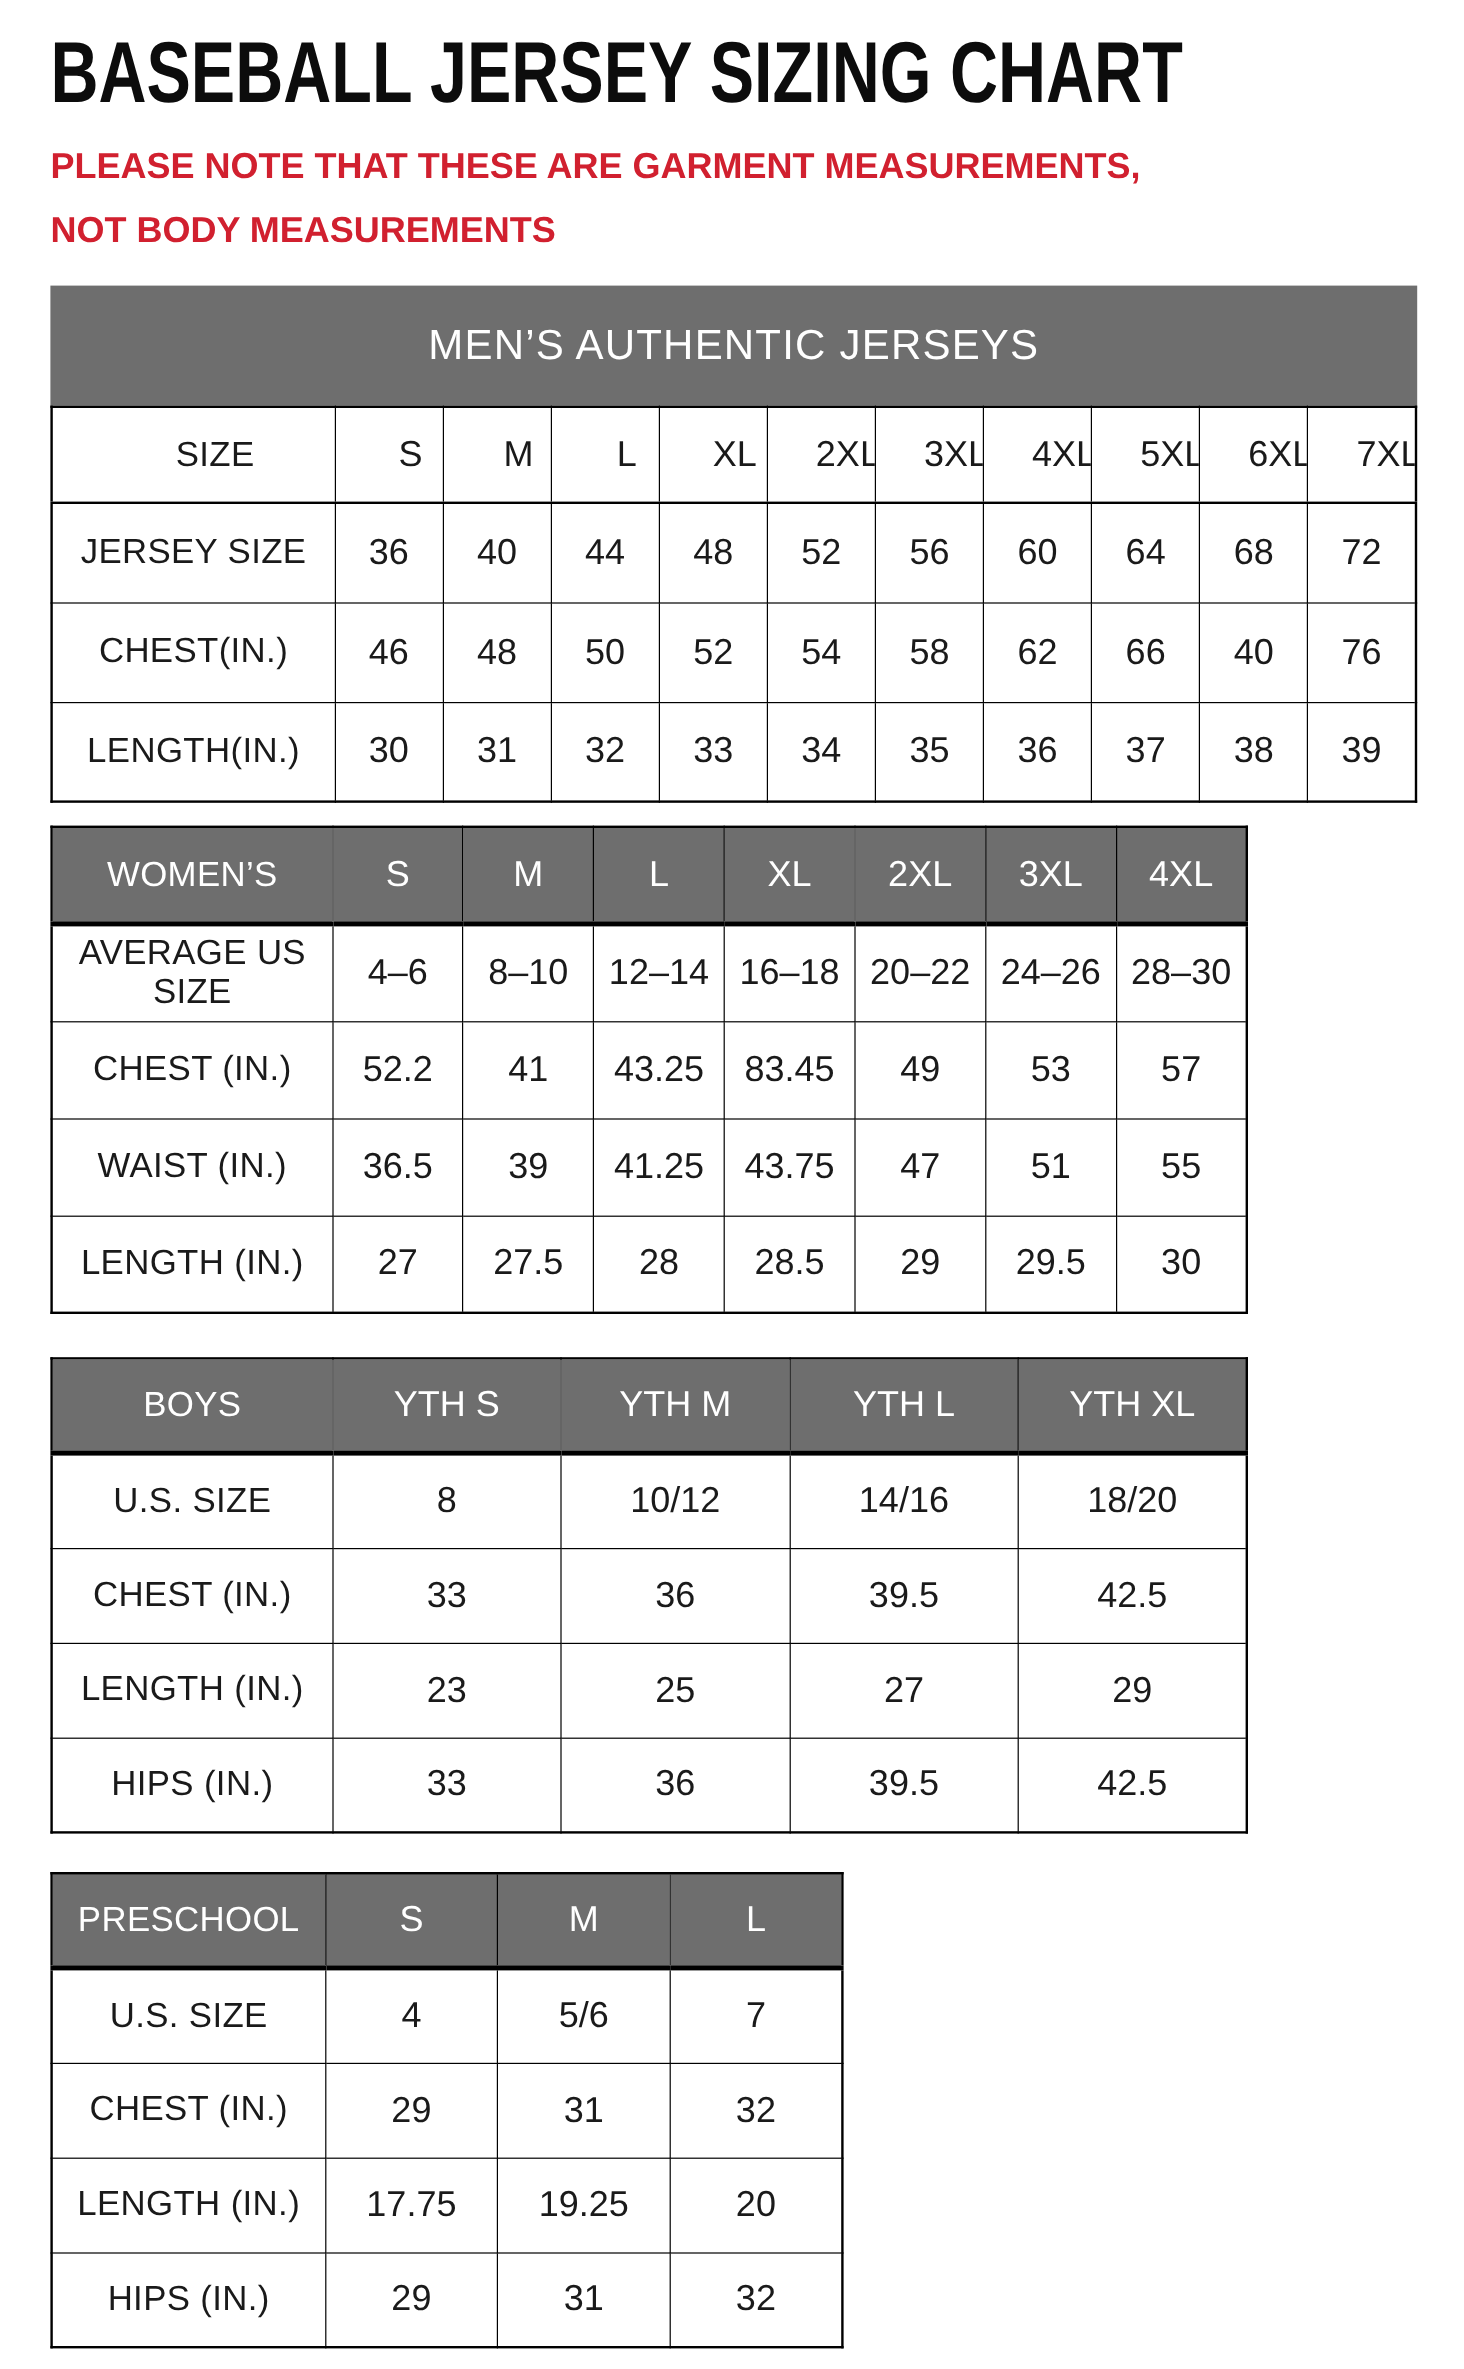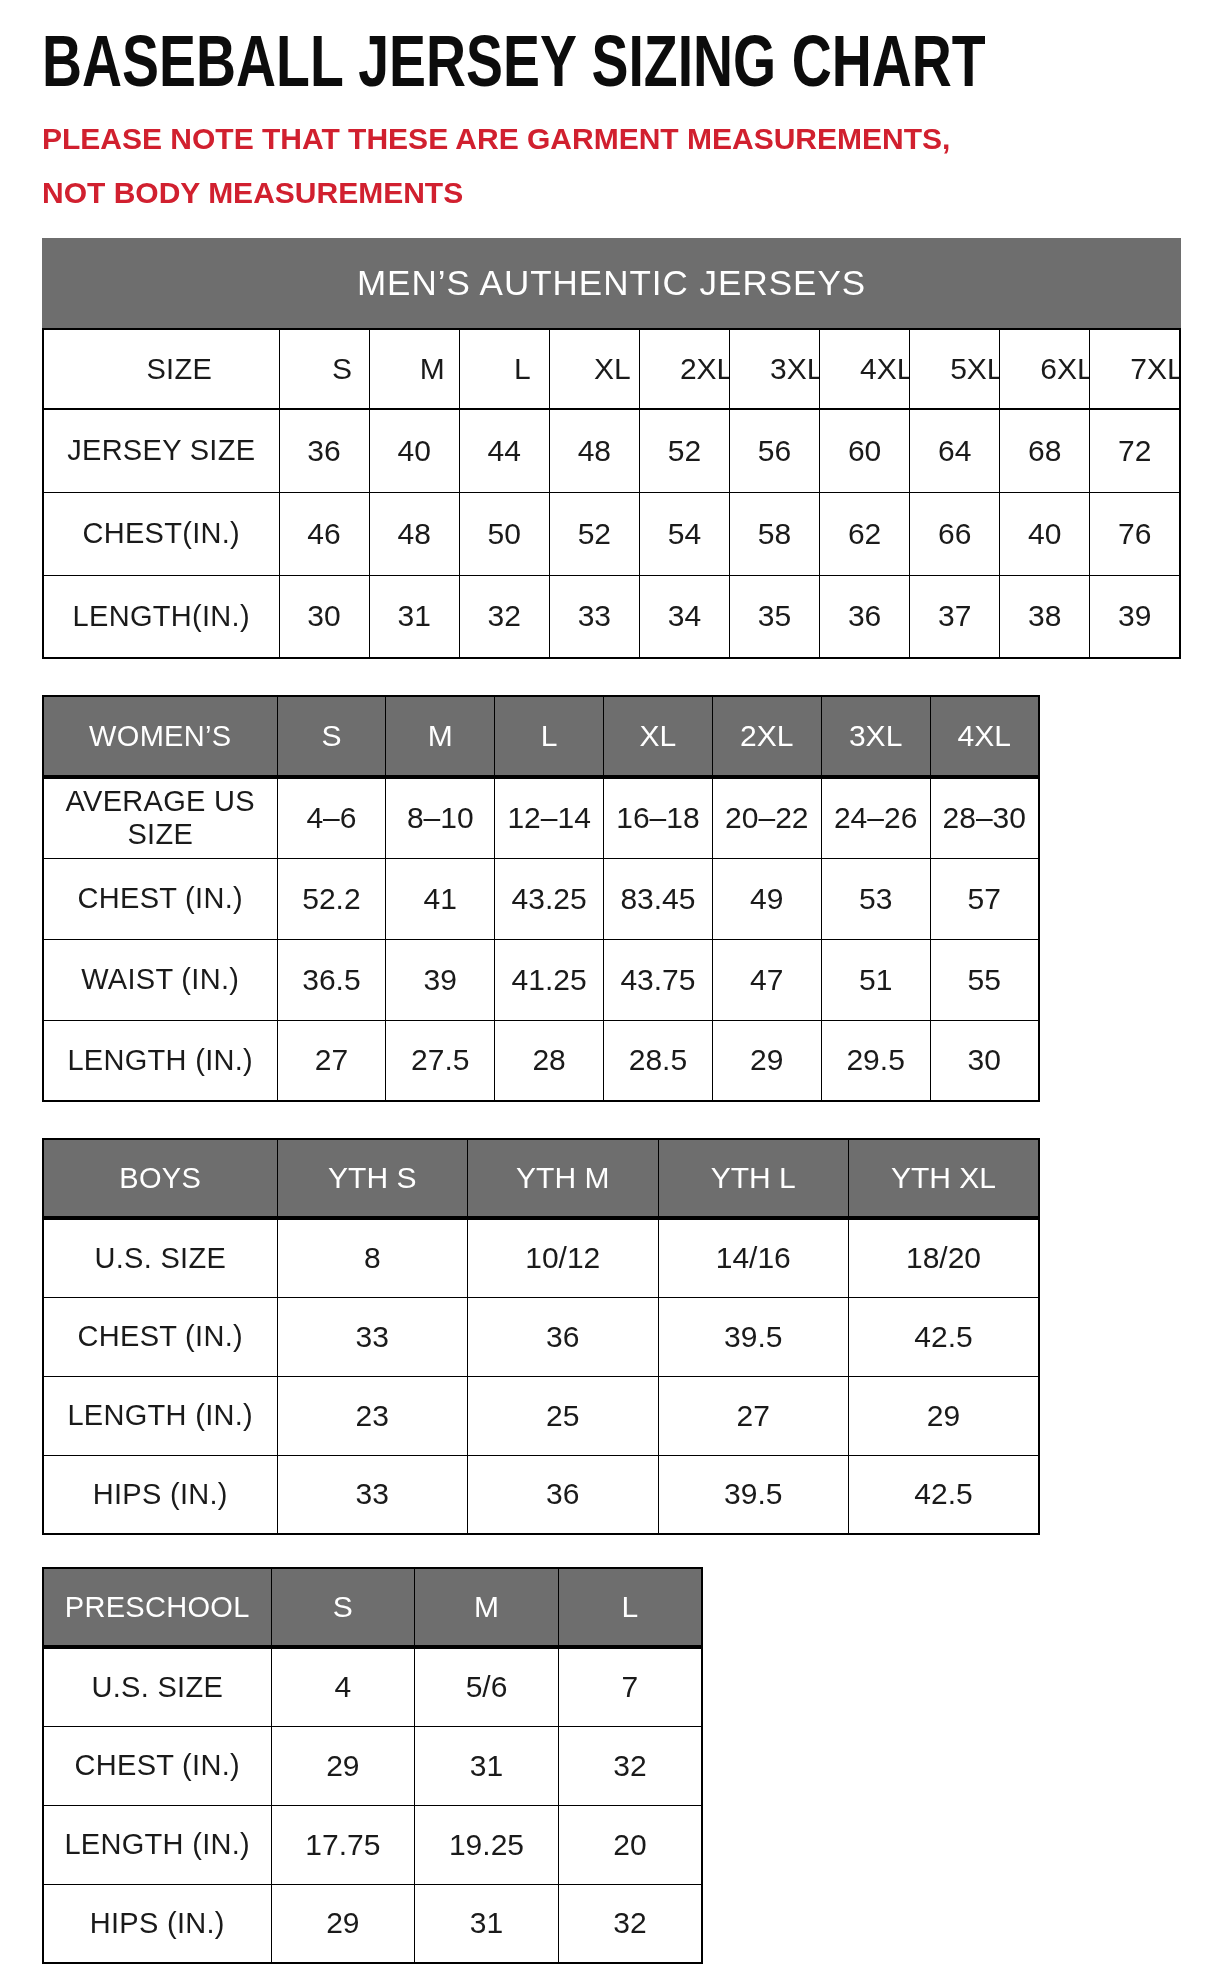--- a/index.html
+++ b/index.html
@@ -22,21 +22,21 @@
     color:#0c0c0c; white-space:nowrap;
     transform:scaleX(0.77); transform-origin:0 0;
   }
   .note{
     margin:14px 0 0 0; max-width:930px;
     font-size:30px; line-height:54px; font-weight:bold;
     color:var(--red);
   }
 
   .banner{
-    margin-top:18px; width:1139px; height:90px;
+    margin-top:18px; width:1139px; height:100px;
     background:var(--gray); color:#ffffff;
     display:flex; align-items:center; justify-content:center;
     font-size:35px; letter-spacing:1px;
   }
 
   table.t{
     border-collapse:collapse; table-layout:fixed;
     border:2px solid var(--ink);
   }
   table.t td{
@@ -55,21 +55,21 @@
   }
   tr.hdr-gray td.label{ color:#ffffff; }
   
   tr.hdr-plain td{ border-bottom:2px solid var(--ink);padding-left:40px; }
 
   .t-men{ width:1139px; }
   .t-men td{ height:83px; }
   .t-men tr.hdr-plain td{ height:80px; }
   .t-men col.c0{ width:236px; }
 
-  .t-women{ width:998px; margin-top:36px; }
+  .t-women{ width:998px; margin-top:19px; }
   .t-women td{ height:81px; }
   .t-women col.c0{ width:234px; }
 
   .t-boys{ width:998px; margin-top:36px;border-radius:14px; }
   .t-boys td{ height:79px; }
   .t-boys col.c0{ width:234px; }
 
   .t-pre{ width:661px; margin-top:32px; }
   .t-pre td{ height:79px; }
   .t-pre col.c0{ width:228px; }

